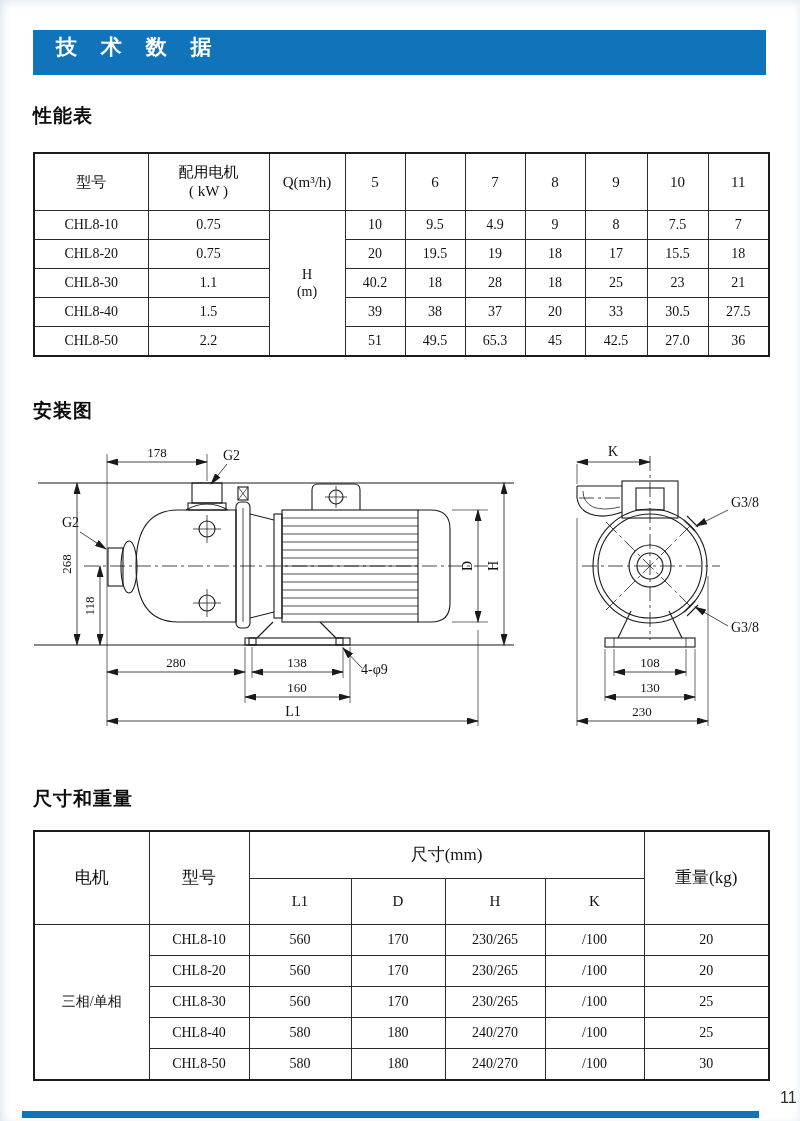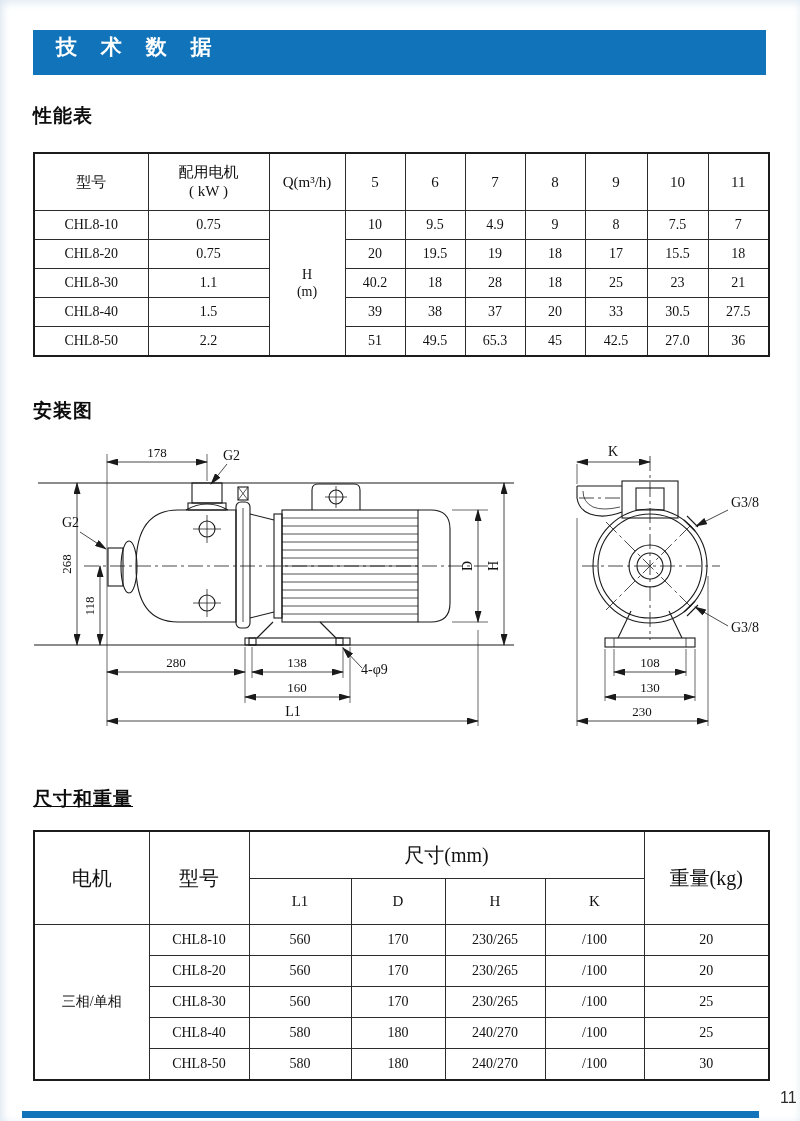--- a/index.html
+++ b/index.html
@@ -21,36 +21,36 @@
     background:#1173b9;color:#ffffff;
     font-size:21px;font-weight:bold;letter-spacing:9px;
     line-height:34px;padding-left:23px;
   }
   .h2{
     position:absolute;left:33px;color:#0d0d0d;
     font-size:19px;font-weight:bold;letter-spacing:1px;
   }
   .h2.perf{top:103px;}
   .h2.inst{top:398px;font-family:Liberation Mono, monospace;}
-  .h2.dims{top:786px;text-decoration:underline;}
+  .h2.dims{top:786px;}
 
   table.t{
     position:absolute;left:33px;border-collapse:collapse;table-layout:fixed;
     font-family:"Liberation Serif", serif;color:#111;
     border:2px solid #1c1c1c;
   }
   table.t td{
     border:1px solid #2b2b2b;text-align:center;vertical-align:middle;
     padding:0;font-size:14px;line-height:1.25;
   }
   table.perf{top:152px;width:735px;}
   table.perf tr.hd td{height:56px;font-size:15px;}
   table.perf tr.dr td{height:28px;font-size:14px;}
   table.dimt{top:830px;width:735px;}
-  table.dimt tr.hd1 td{height:46px;font-size:20px;}
+  table.dimt tr.hd1 td{height:46px;font-size:17px;}
   table.dimt tr.hd2 td{height:45px;font-size:15px;}
   table.dimt tr.dr td{height:30px;font-size:14px;}
 
   svg.diagram{position:absolute;left:30px;top:426px;}
   .ol{stroke:#1a1a1a;stroke-width:1.1;fill:none;}
   .fin{stroke:#1a1a1a;stroke-width:0.75;fill:none;}
   .cl{stroke:#1a1a1a;stroke-width:0.8;fill:none;stroke-dasharray:15 4 3 4;}
   .ext{stroke:#1a1a1a;stroke-width:0.65;fill:none;}
   .dim{stroke:#1a1a1a;stroke-width:0.8;fill:none;}
   .hv{stroke:#1a1a1a;stroke-width:1.15;fill:none;}

